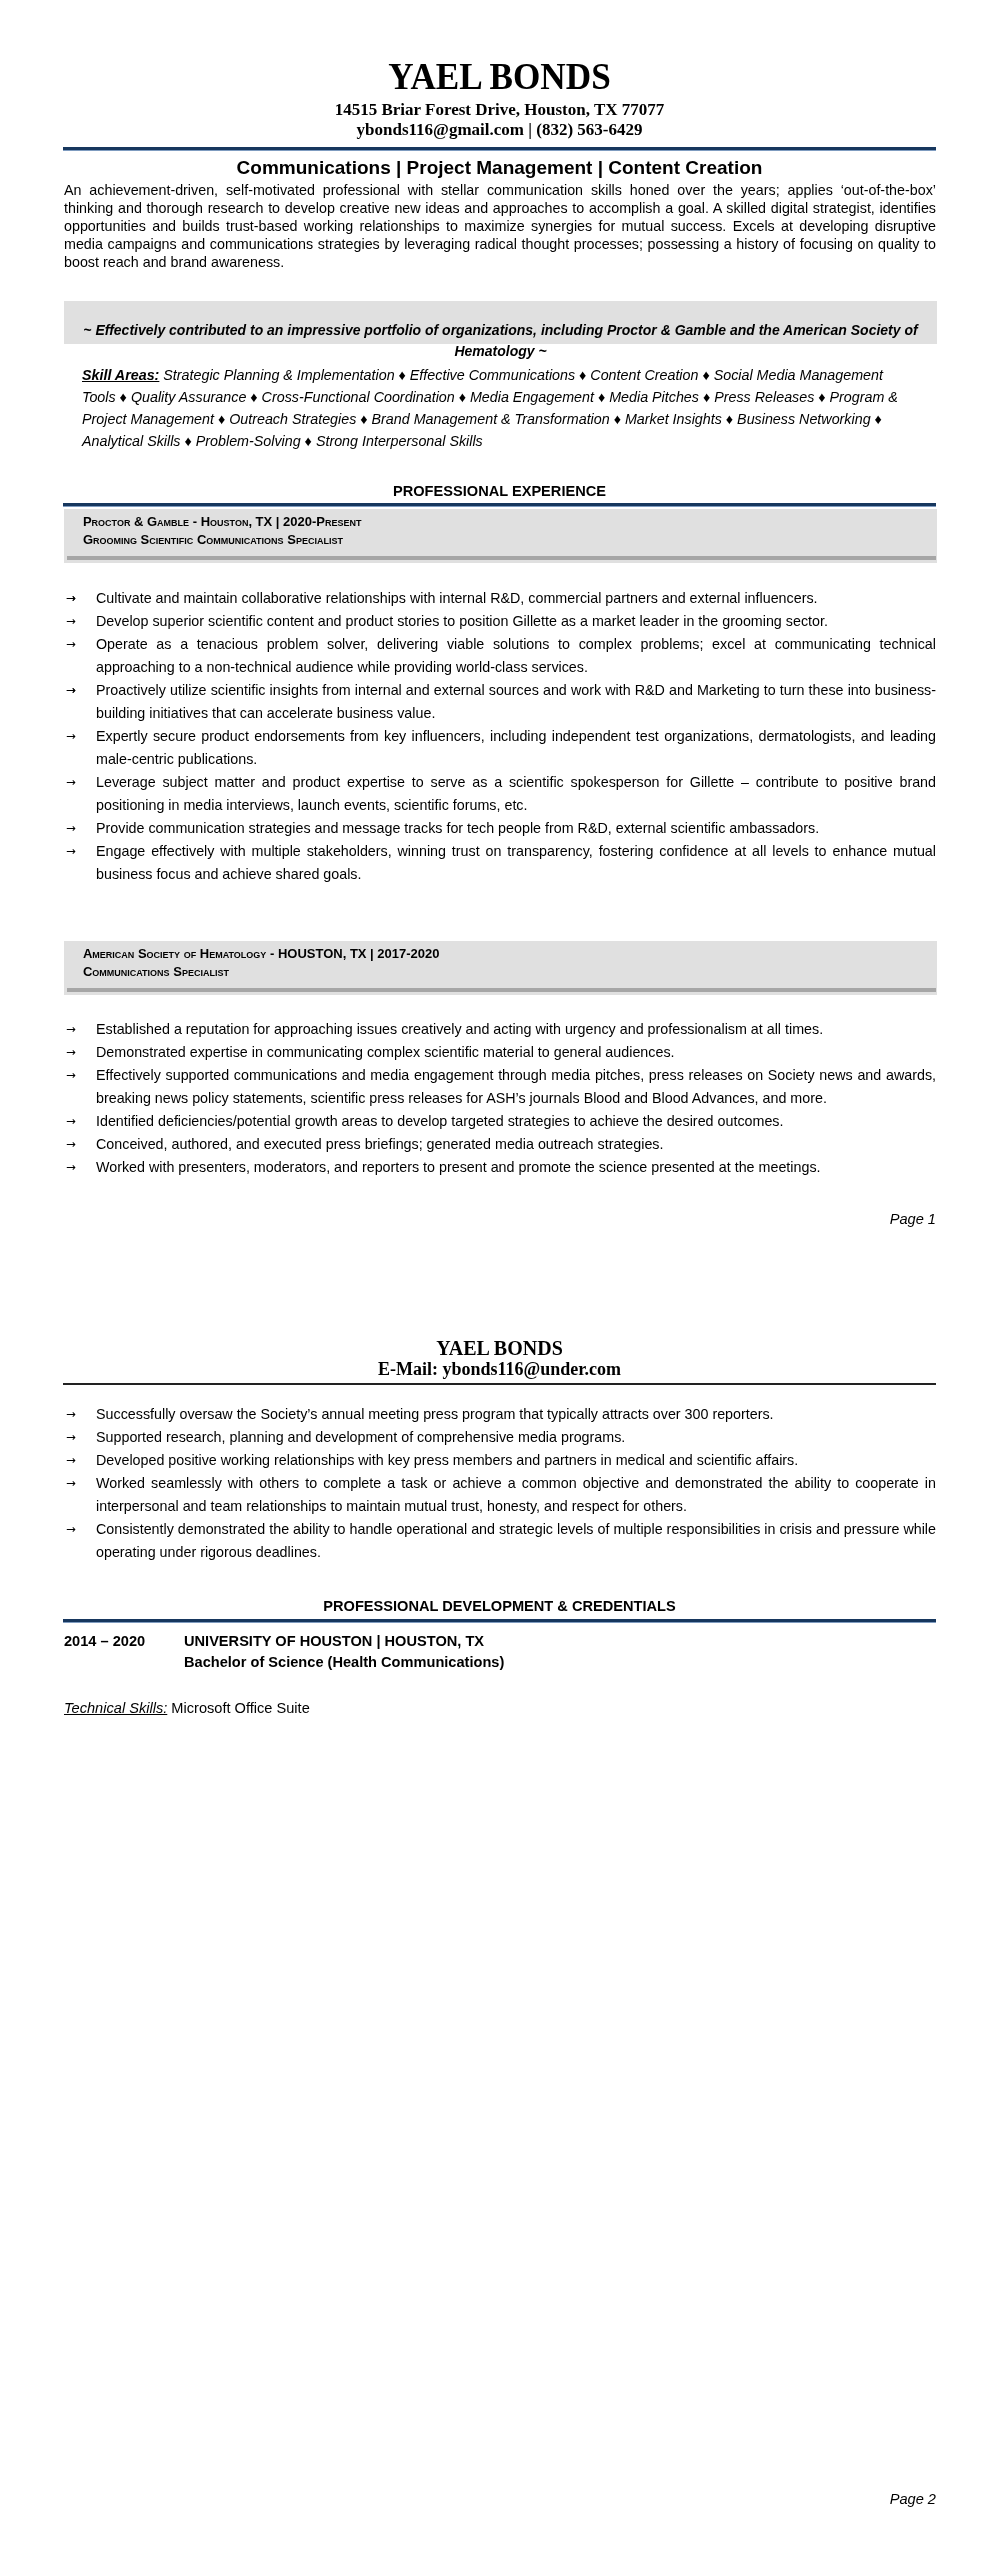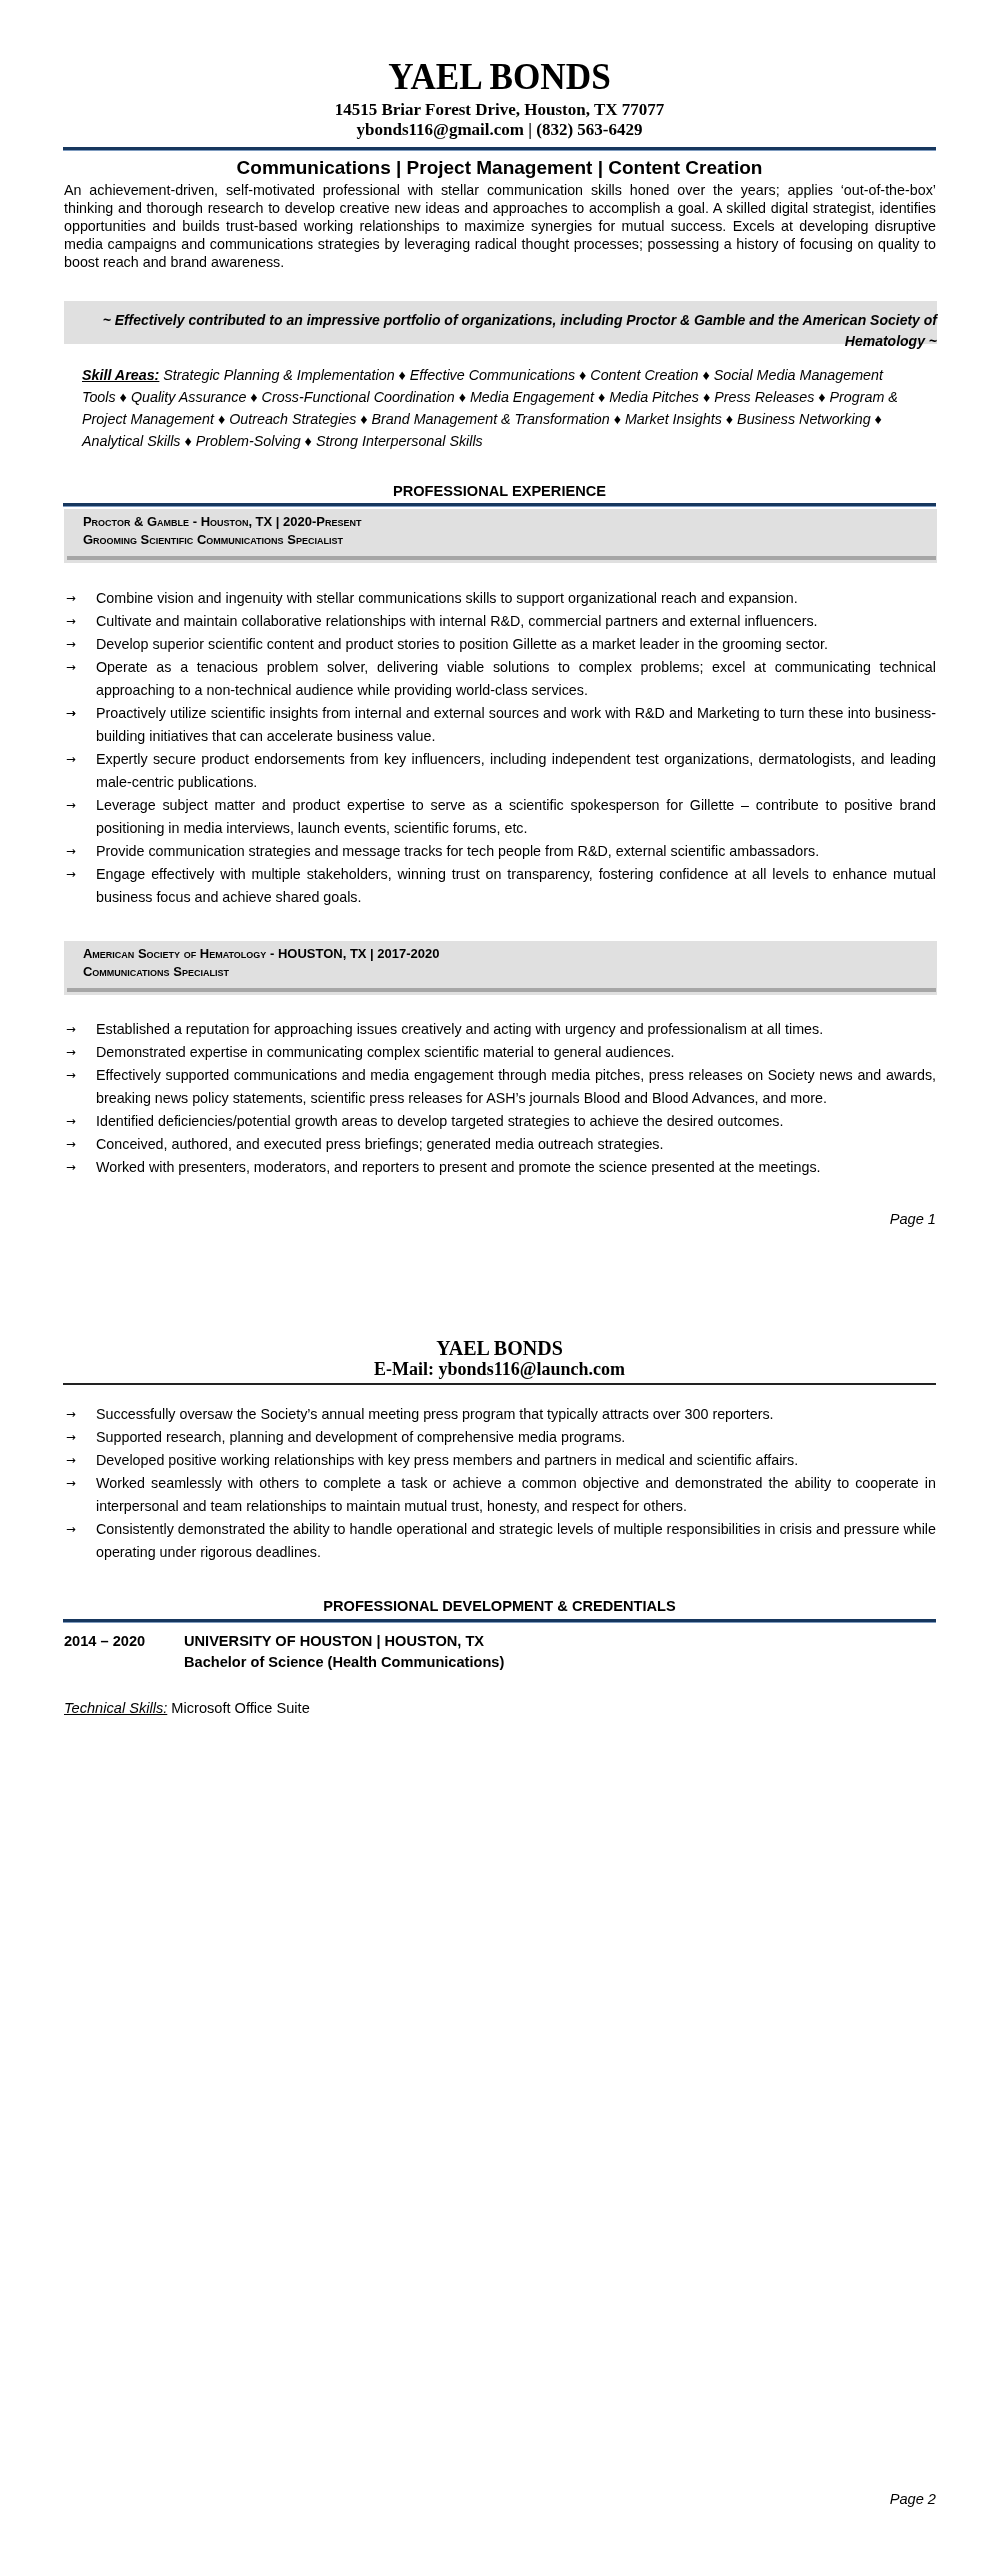--- a/index.html
+++ b/index.html
@@ -7,21 +7,21 @@
   .abs { position: absolute; }
   .serif { font-family: "Liberation Serif", serif; font-weight: bold; }
   .center { left: 63px; width: 873px; text-align: center; }
   .name { top: 56px; font-size: 37px; line-height: 42px; transform: scaleX(0.95); }
   .addr { top: 100px; font-size: 17px; line-height: 20px; }
   .contact { top: 120px; font-size: 17px; line-height: 20px; }
   .rule-blue { left: 63px; width: 873px; height: 2.9px; background: #17375E; border-bottom: 0.6px solid #7f9cc0; }
   .headline { top: 157px; font-size: 19px; font-weight: bold; line-height: 22px; }
   .summary { top: 181px; left: 64px; width: 872px; font-size: 14.3px; line-height: 18px; text-align: justify; }
   .graybox { background: #E0E0E0; }
-  .highlight { top: 301px; left: 64px; width: 873px; height: 43px; font-size: 14px; font-weight: bold; font-style: italic; line-height: 20.5px; text-align: right; padding-top: 9px; box-sizing: border-box; }
+  .highlight { top: 301px; left: 64px; width: 873px; height: 43px; font-size: 14px; font-weight: bold; font-style: italic; line-height: 20.5px; text-align: center; padding-top: 19px; box-sizing: border-box; }
   .skills { top: 364px; left: 82px; width: 837px; font-size: 14.3px; font-style: italic; line-height: 22px; text-align: left; }
   .skills .lbl { font-weight: bold; text-decoration: underline; }
   .section-title { font-size: 14.6px; font-weight: bold; line-height: 17.6px; }
   .job { left: 64px; width: 873px; box-sizing: border-box; padding: 3.5px 3.5px 0 2.9px; }
   .job .line { font-size: 13px; font-weight: bold; font-variant: small-caps; line-height: 18px; padding-left: 16px; }
   .job .bar { position: absolute; left: 2.9px; right: 1.2px; height: 3.5px; background: #A6A6A6; }
   ul.bullets { list-style: none; margin: 0; padding: 0; left: 64px; width: 872px; }
   ul.bullets li { position: relative; padding-left: 32px; font-size: 14.3px; line-height: 23px; text-align: justify; }
   ul.bullets li .arrow { position: absolute; left: 2.3px; top: 0; font-family: "DejaVu Sans", sans-serif; font-size: 11.7px; }
   .pagenum { font-size: 14.6px; font-style: italic; right: 59px; text-align: right; }
@@ -51,21 +51,21 @@
 <div class="abs center section-title" style="top:483px;">PROFESSIONAL EXPERIENCE</div>
 <div class="abs rule-blue" style="top:503px;"></div>
 
 <div class="abs graybox job" style="top:509px; height:54px;">
   <div class="line">Proctor &amp; Gamble - Houston, TX | 2020-Present</div>
   <div class="line">Grooming Scientific Communications Specialist</div>
   <div class="bar" style="top:47px;"></div>
 </div>
 
 <ul class="abs bullets" style="top:587px;">
-  <li><span class="arrow">→</span><span>Combine vision and ingenuity with stellar communications skills to support organizational reach and expansion.</span></li>
+  <li><span class="arrow">→</span></li>
   <li><span class="arrow">→</span><span>Cultivate and maintain collaborative relationships with internal R&amp;D, commercial partners and external influencers.</span></li>
   <li><span class="arrow">→</span><span>Develop superior scientific content and product stories to position Gillette as a market leader in the grooming sector.</span></li>
   <li><span class="arrow">→</span><span>Operate as a tenacious problem solver, delivering viable solutions to complex problems; excel at communicating technical approaching to a non-technical audience while providing world-class services.</span></li>
   <li><span class="arrow">→</span></li>
   <li><span class="arrow">→</span><span>Proactively utilize scientific insights from internal and external sources and work with R&amp;D and Marketing to turn these into business-building initiatives that can accelerate business value.</span></li>
   <li><span class="arrow">→</span><span>Expertly secure product endorsements from key influencers, including independent test organizations, dermatologists, and leading male-centric publications.</span></li>
   <li><span class="arrow">→</span><span>Leverage subject matter and product expertise to serve as a scientific spokesperson for Gillette – contribute to positive brand positioning in media interviews, launch events, scientific forums, etc.</span></li>
   <li><span class="arrow">→</span><span>Provide communication strategies and message tracks for tech people from R&amp;D, external scientific ambassadors.</span></li>
   <li><span class="arrow">→</span><span>Engage effectively with multiple stakeholders, winning trust on transparency, fostering confidence at all levels to enhance mutual business focus and achieve shared goals.</span></li>
 </ul>
@@ -81,21 +81,21 @@
   <li><span class="arrow">→</span><span>Demonstrated expertise in communicating complex scientific material to general audiences.</span></li>
   <li><span class="arrow">→</span><span>Effectively supported communications and media engagement through media pitches, press releases on Society news and awards, breaking news policy statements, scientific press releases for ASH’s journals Blood and Blood Advances, and more.</span></li>
   <li><span class="arrow">→</span><span>Identified deficiencies/potential growth areas to develop targeted strategies to achieve the desired outcomes.</span></li>
   <li><span class="arrow">→</span><span>Conceived, authored, and executed press briefings; generated media outreach strategies.</span></li>
   <li><span class="arrow">→</span><span>Worked with presenters, moderators, and reporters to present and promote the science presented at the meetings.</span></li>
 </ul>
 
 <div class="abs pagenum" style="top:1211px;">Page 1</div>
 
 <div class="abs serif center p2name">YAEL BONDS</div>
-<div class="abs serif center p2mail">E-Mail: ybonds116@launch.com</div>
+<div class="abs serif center p2mail">E-Mail: ybonds116@under.com</div>
 <div class="abs rule-black" style="top:1383px;"></div>
 
 <ul class="abs bullets" style="top:1403px;">
   <li><span class="arrow">→</span><span>Successfully oversaw the Society’s annual meeting press program that typically attracts over 300 reporters.</span></li>
   <li><span class="arrow">→</span><span>Supported research, planning and development of comprehensive media programs.</span></li>
   <li><span class="arrow">→</span><span>Developed positive working relationships with key press members and partners in medical and scientific affairs.</span></li>
   <li><span class="arrow">→</span><span>Worked seamlessly with others to complete a task or achieve a common objective and demonstrated the ability to cooperate in interpersonal and team relationships to maintain mutual trust, honesty, and respect for others.</span></li>
   <li><span class="arrow">→</span><span>Consistently demonstrated the ability to handle operational and strategic levels of multiple responsibilities in crisis and pressure while operating under rigorous deadlines.</span></li>
 </ul>
 

